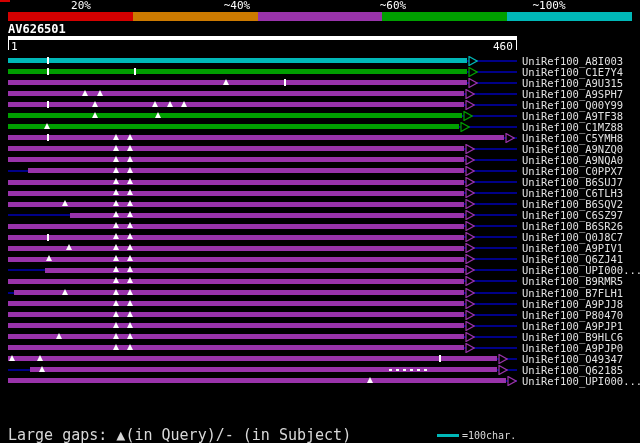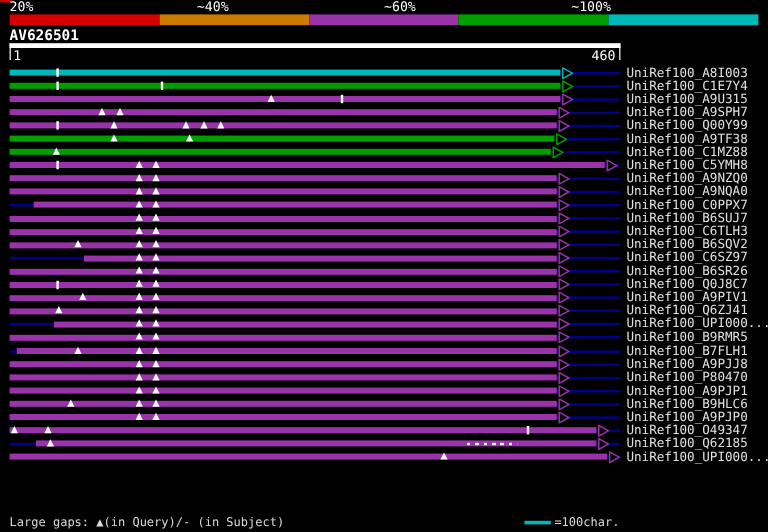--- a/index.html
+++ b/index.html
@@ -8,21 +8,21 @@
     width: 640px;
     height: 443px;
     background: #000;
     overflow: hidden;
     font-family: "DejaVu Sans Mono", "Liberation Mono", monospace;
   }
   .corner-notch { position: absolute; left: 0; top: 0; width: 10px; height: 2px; background: #d40000; }
 
   
   .scale-labels { position: absolute; left: 8px; top: 0; width: 624px; height: 11px; display: flex; }
-  .scale-labels span { flex: 1; text-align: left; padding-right: 10px; color: #fff; font-size: 11px; line-height: 11px; }
+  .scale-labels span { flex: 1; text-align: center; padding-right: 10px; color: #fff; font-size: 11px; line-height: 11px; }
   .scale-bar { position: absolute; left: 8px; top: 12px; width: 624px; height: 9px; display: flex; }
   .scale-bar div { flex: 1; height: 9px; }
 
   
   .query-name { position: absolute; left: 8px; top: 23px; color: #fff; font-weight: bold; font-size: 12px; line-height: 12px; }
   .query-bar { position: absolute; left: 8px; top: 36px; width: 509px; height: 4px; background: #fff; }
   .qtick { position: absolute; top: 36px; width: 1px; height: 14px; background: #fff; }
   .qtick-left { left: 8px; }
   .qtick-right { left: 516px; }
   .qnum { position: absolute; top: 41px; color: #fff; font-size: 11px; line-height: 11px; }
@@ -37,21 +37,21 @@
   .tick { position: absolute; top: calc(50% - 3.5px); width: 2px; height: 7px; background: #fff; }
   .gap-tri { position: absolute; top: calc(50% - 4px); width: 0; height: 0;
              border-left: 3px solid transparent; border-right: 3px solid transparent; border-bottom: 6px solid #fff; }
   .dashes { position: absolute; top: calc(50% - 1px); height: 2px;
             background: repeating-linear-gradient(90deg, #fff 0 3px, transparent 3px 7px); }
   .arrow { position: absolute; top: calc(50% - 5px); }
   .hit-label { position: absolute; left: 522px; top: 50%; transform: translateY(-50%);
                color: #e0e0e0; font-size: 10.5px; line-height: 10.5px; white-space: nowrap; }
 
   
-  .footer-legend { position: absolute; left: 8px; top: 430px; color: #d8d8d8; font-size: 10px; line-height: 11px; }
+  .footer-legend { position: absolute; left: 8px; top: 430px; color: #d8d8d8; font-size: 15px; line-height: 11px; }
   .scale-sample { position: absolute; left: 437px; top: 434px; width: 22px; height: 3px; }
   .footer-note { position: absolute; left: 462px; top: 430px; color: #d8d8d8; font-size: 10px; line-height: 11px; }
 </style>
 </head>
 <body>
 
 <div id="app">
   <div class="corner-notch"></div>
 
   <div class="scale-labels">

